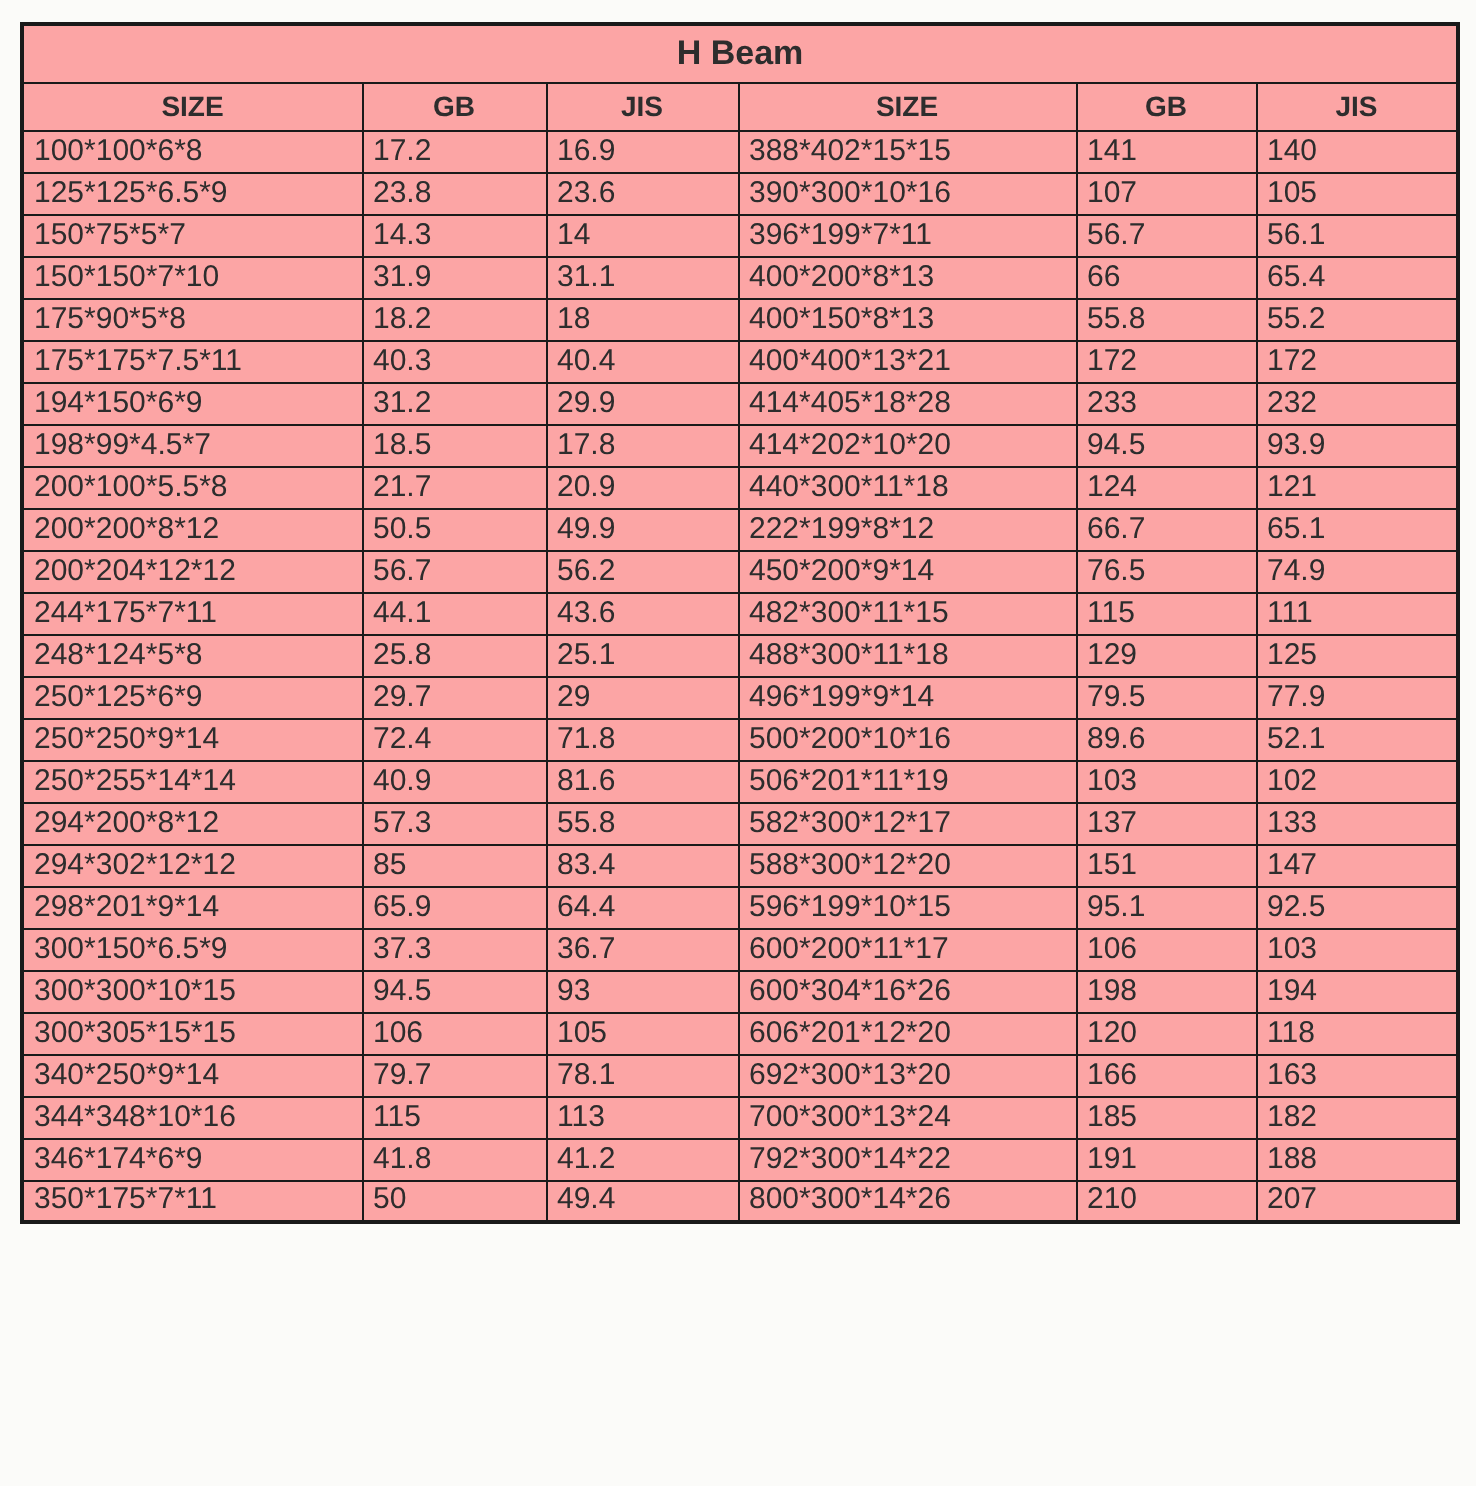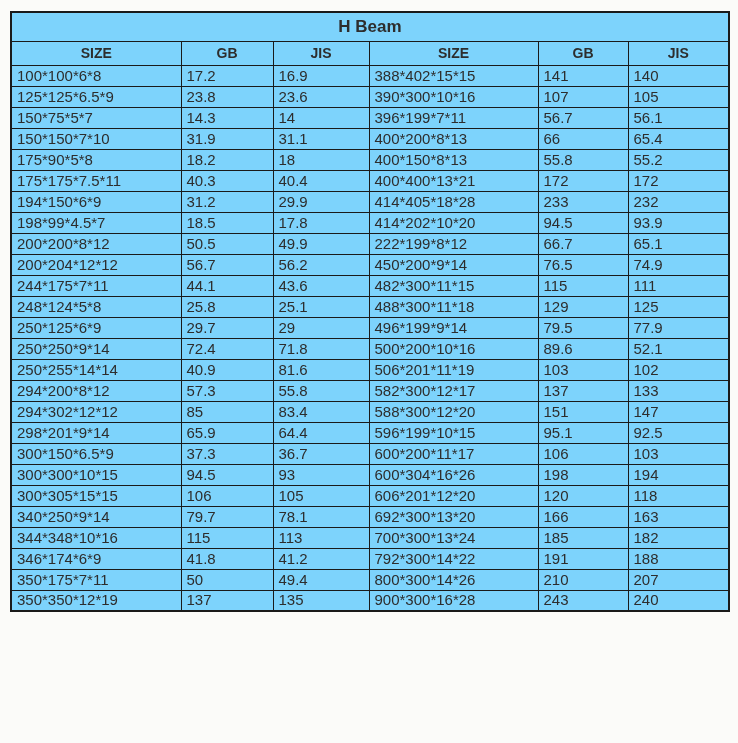--- a/index.html
+++ b/index.html
@@ -15,21 +15,21 @@
     position: absolute;
     left: 10px;
     top: 11px;
     width: 718px;
   }
   table.spec-table {
     border-collapse: collapse;
     table-layout: fixed;
     width: 100%;
     border: 2px solid #1a1a1a;
-    background: #7dd3fc;
+    background: #fca5a5;
   }
   table.spec-table td, table.spec-table th {
     border: 1px solid #1a1a1a;
     color: #2d2d2d;
     overflow: hidden;
     white-space: nowrap;
   }
   .title-cell {
     height: 29px;
     text-align: center;
@@ -139,20 +139,28 @@
         </tr>
         <tr>
           <td class="cell">198*99*4.5*7</td>
           <td class="cell">18.5</td>
           <td class="cell">17.8</td>
           <td class="cell">414*202*10*20</td>
           <td class="cell">94.5</td>
           <td class="cell">93.9</td>
         </tr>
         <tr>
+          <td class="cell">200*100*5.5*8</td>
+          <td class="cell">21.7</td>
+          <td class="cell">20.9</td>
+          <td class="cell">440*300*11*18</td>
+          <td class="cell">124</td>
+          <td class="cell">121</td>
+        </tr>
+        <tr>
           <td class="cell">200*200*8*12</td>
           <td class="cell">50.5</td>
           <td class="cell">49.9</td>
           <td class="cell">222*199*8*12</td>
           <td class="cell">66.7</td>
           <td class="cell">65.1</td>
         </tr>
         <tr>
           <td class="cell">200*204*12*12</td>
           <td class="cell">56.7</td>
@@ -274,23 +282,15 @@
           <td class="cell">188</td>
         </tr>
         <tr>
           <td class="cell">350*175*7*11</td>
           <td class="cell">50</td>
           <td class="cell">49.4</td>
           <td class="cell">800*300*14*26</td>
           <td class="cell">210</td>
           <td class="cell">207</td>
         </tr>
-        <tr>
-          <td class="cell">350*350*12*19</td>
-          <td class="cell">137</td>
-          <td class="cell">135</td>
-          <td class="cell">900*300*16*28</td>
-          <td class="cell">243</td>
-          <td class="cell">240</td>
-        </tr>
       </tbody>
   </table>
 </div>
 
 </body></html>

